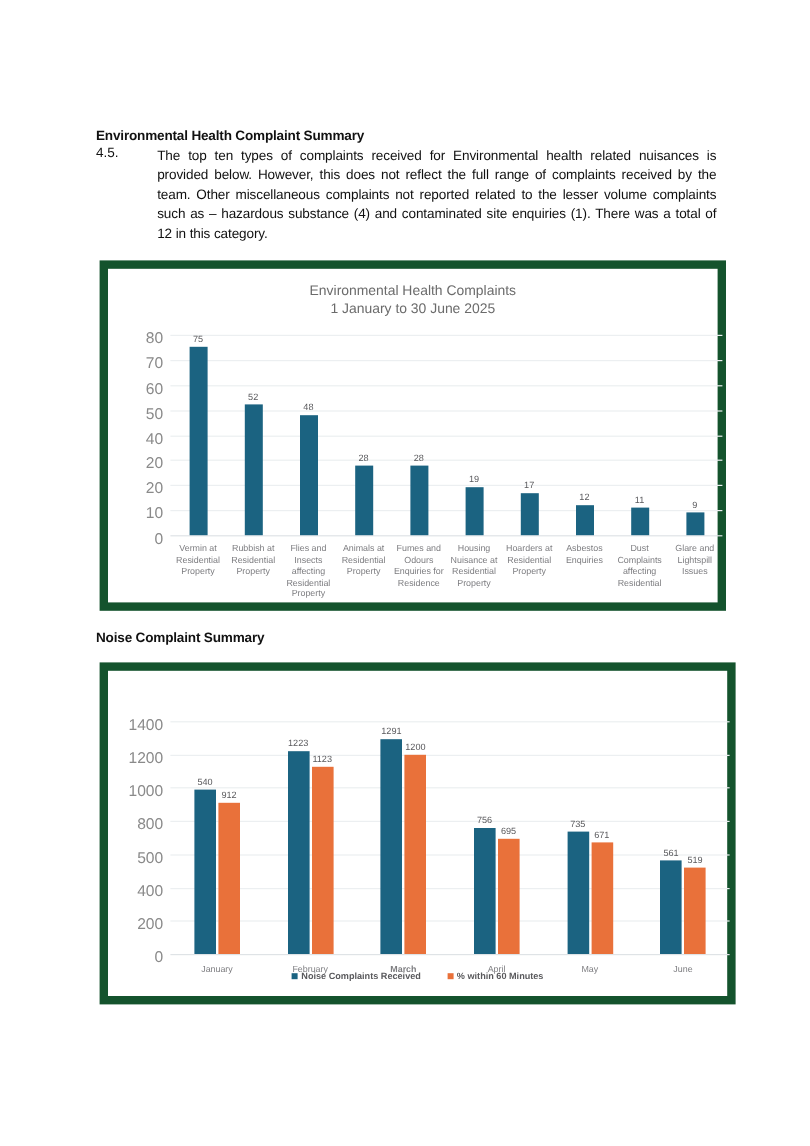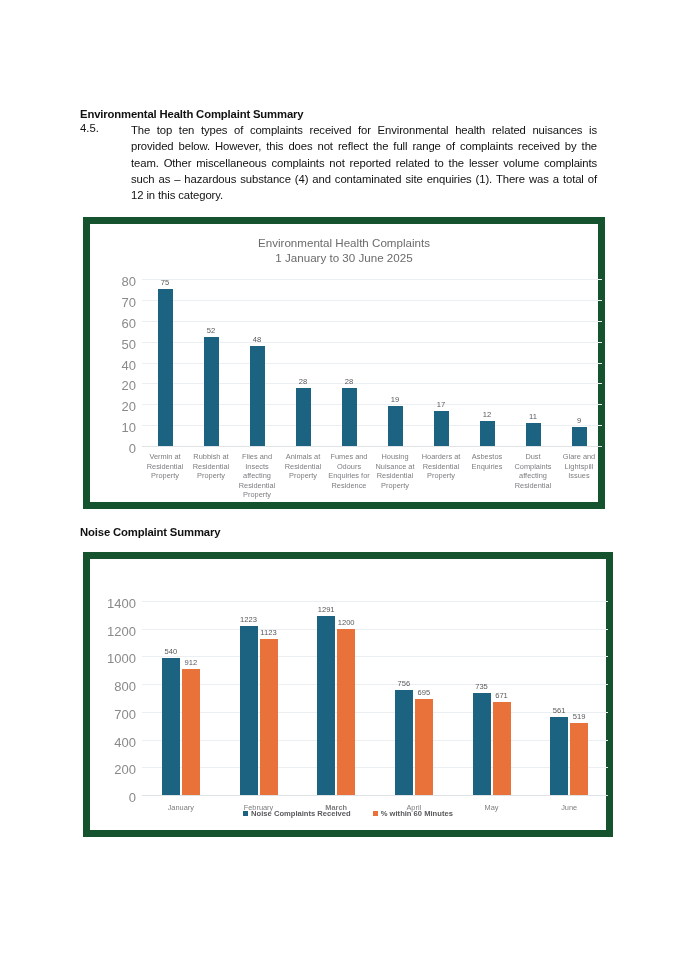--- a/index.html
+++ b/index.html
@@ -193,21 +193,21 @@
 
   <div class="chart-box" id="chart2-box" style="left:83px; top:528px; width:530px; height:285px;">
     <div id="chart2-plot" style="position:absolute; left:0; top:0; width:100%; height:100%;">
         <div class="baseline" style="left: 52px; top: 236px; width: 466px;"></div>
         <div class="axis-label" style="left: 10px; top: 231px; width: 36px;">0</div>
         <div class="gridline" style="left: 52px; top: 208.286px; width: 466px;"></div>
         <div class="axis-label" style="left: 10px; top: 203.286px; width: 36px;">200</div>
         <div class="gridline" style="left: 52px; top: 180.571px; width: 466px;"></div>
         <div class="axis-label" style="left: 10px; top: 175.571px; width: 36px;">400</div>
         <div class="gridline" style="left: 52px; top: 152.857px; width: 466px;"></div>
-        <div class="axis-label" style="left: 10px; top: 147.857px; width: 36px;">700</div>
+        <div class="axis-label" style="left: 10px; top: 147.857px; width: 36px;">500</div>
         <div class="gridline" style="left: 52px; top: 125.143px; width: 466px;"></div>
         <div class="axis-label" style="left: 10px; top: 120.143px; width: 36px;">800</div>
         <div class="gridline" style="left: 52px; top: 97.4286px; width: 466px;"></div>
         <div class="axis-label" style="left: 10px; top: 92.4286px; width: 36px;">1000</div>
         <div class="gridline" style="left: 52px; top: 69.7143px; width: 466px;"></div>
         <div class="axis-label" style="left: 10px; top: 64.7143px; width: 36px;">1200</div>
         <div class="gridline" style="left: 52px; top: 42px; width: 466px;"></div>
         <div class="axis-label" style="left: 10px; top: 37px; width: 36px;">1400</div>
         <div class="bar" style="left: 71.8333px; top: 98.8143px; width: 18px; height: 137.186px; background: rgb(27, 99, 129);"></div>
         <div class="bar-label" style="left: 55.8333px; top: 87.8143px; width: 50px;">540</div>

